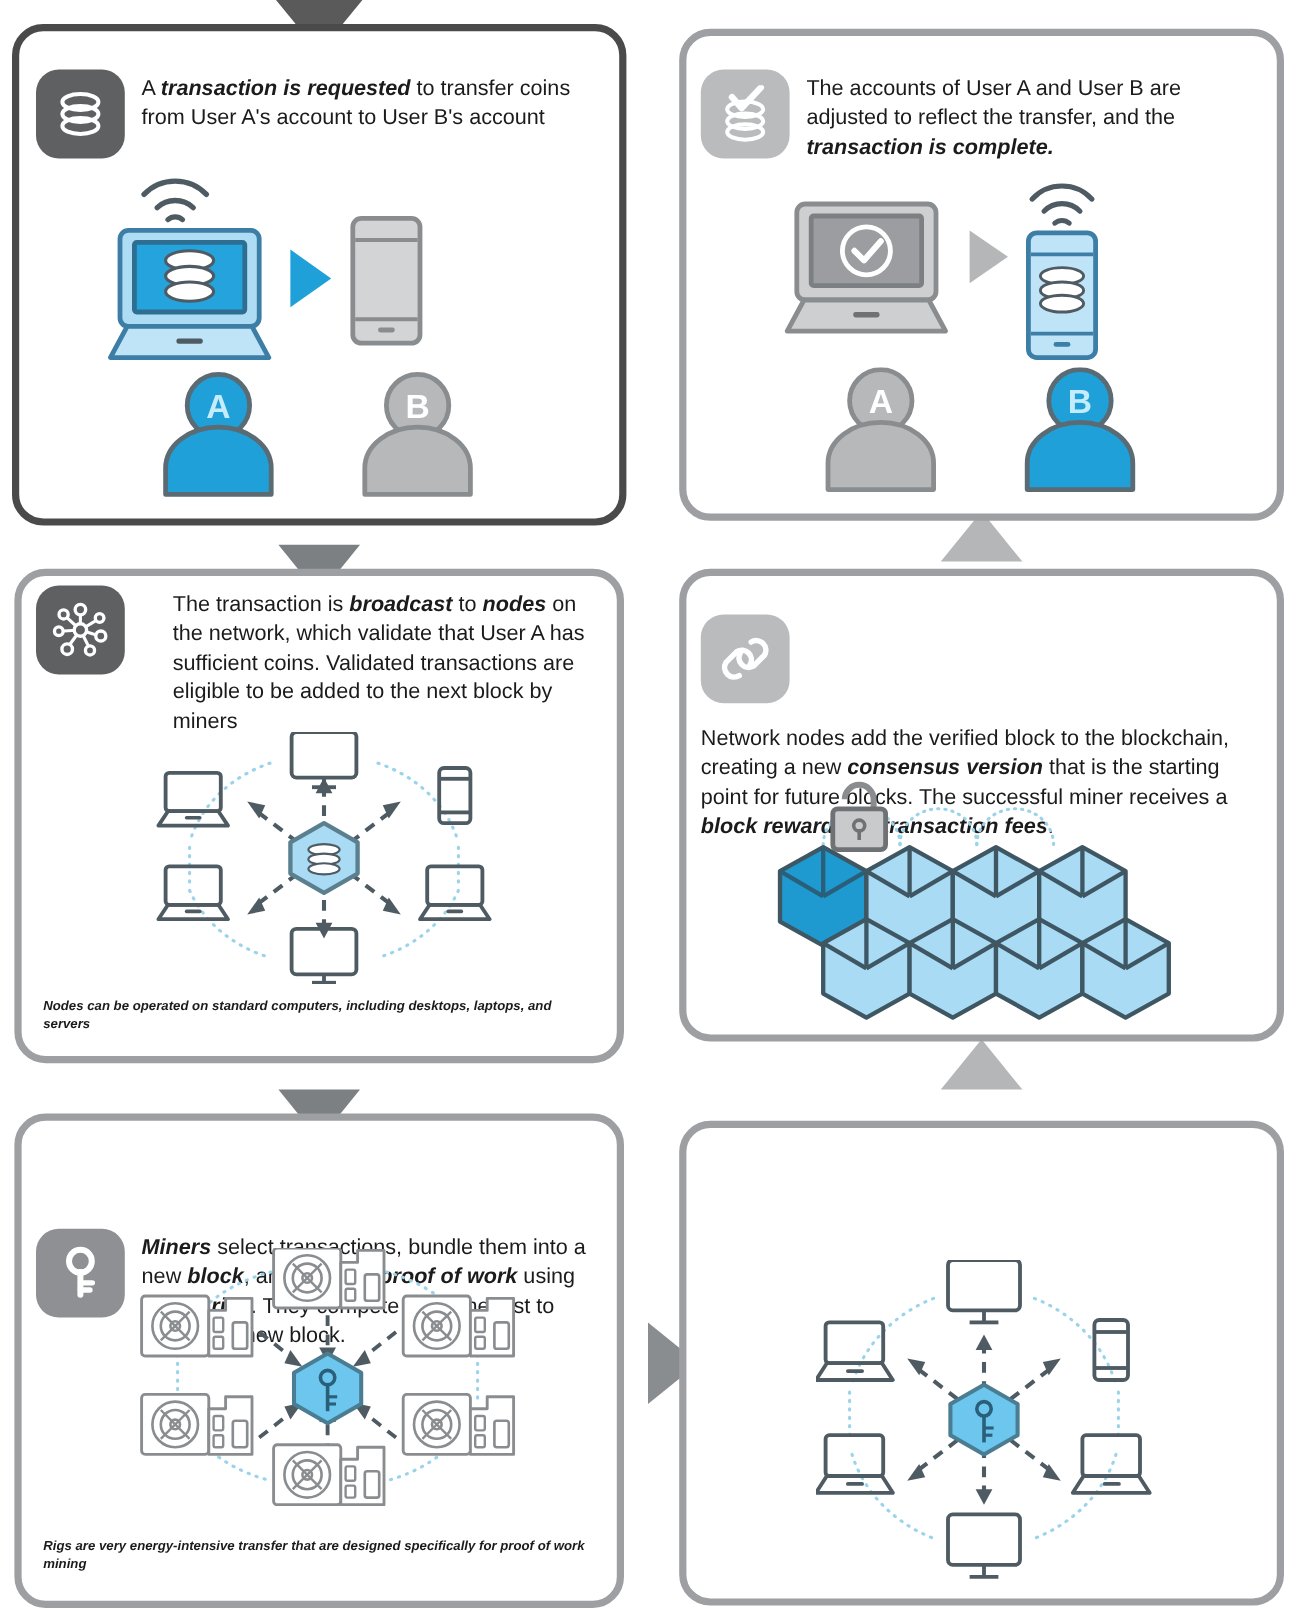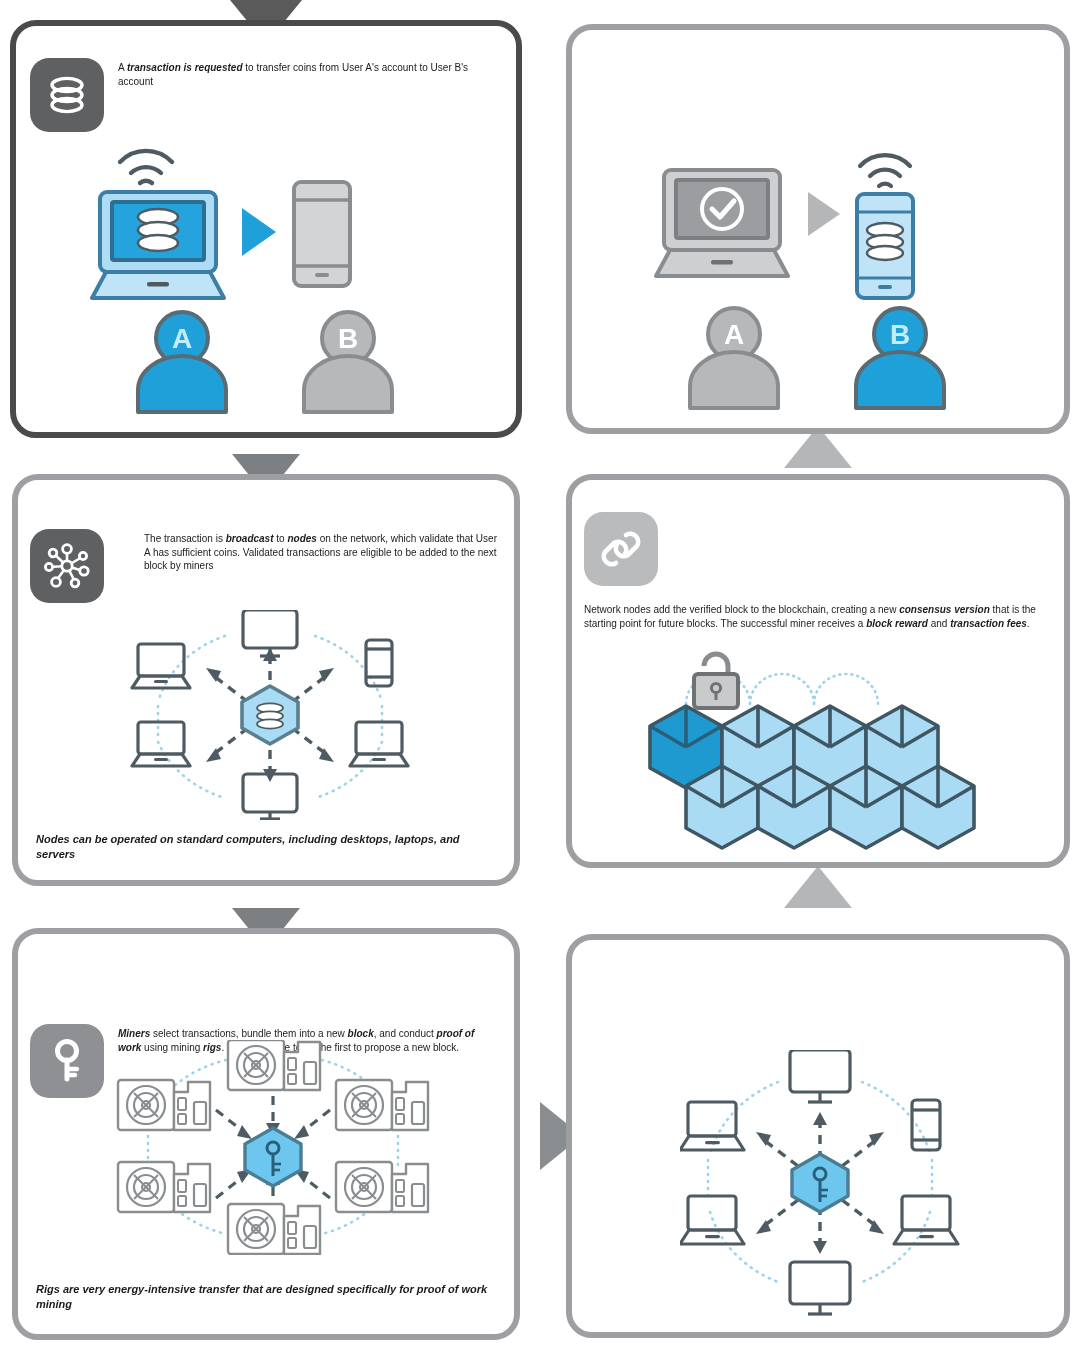--- a/index.html
+++ b/index.html
@@ -71,21 +71,21 @@
     width: 74px; height: 74px;
     border-radius: 19px;
     flex: 0 0 74px;
     display: flex; align-items: center; justify-content: center;
     background: #5f6062;
   }
   .badge.light { background: #b9bbbd; }
   .badge.mid   { background: #8e9093; }
 
   .head-text {
-    font-size: 10px;
+    font-size: 18px;
     line-height: 1.36;
     color: #1b1b1b;
     padding-top: 3px;
   }
   .head-text b { font-weight: bold; font-style: italic; }
 
   .caption {
     position: absolute;
     font-size: 11px;
     line-height: 1.38;
@@ -165,20 +165,31 @@
     </g>
     <g>
       <circle cx="220" cy="28" r="26" fill="#b6b8ba" stroke="#8a8d90" stroke-width="4"></circle>
       <text x="220" y="38" font-family="Liberation Sans, sans-serif" font-size="28" font-weight="bold" fill="#ffffff" text-anchor="middle">B</text>
       <path d="M176 102 L176 80 A44 34 0 0 1 264 80 L264 102 Z" fill="#b6b8ba" stroke="#8a8d90" stroke-width="4" stroke-linejoin="round"></path>
     </g>
   </svg>
 
   <div class="panel p2"></div>
 
+  <div class="head" style="left:584px;top:58px;width:460px;">
+    <div class="badge light">
+      <svg width="48" height="48" viewBox="0 0 48 48" aria-hidden="true">
+        <ellipse cx="24" cy="20" rx="15" ry="6.4" fill="none" stroke="#fff" stroke-width="3.4"></ellipse>
+        <ellipse cx="24" cy="30" rx="15" ry="6.4" fill="none" stroke="#fff" stroke-width="3.4"></ellipse>
+        <ellipse cx="24" cy="39" rx="15" ry="6.4" fill="none" stroke="#fff" stroke-width="3.4"></ellipse>
+        <path d="M13 10 L21 19 L37 2" fill="none" stroke="#fff" stroke-width="5.4" stroke-linecap="round" stroke-linejoin="round"></path>
+      </svg>
+    </div>
+    <div class="head-text">The accounts of User A and User B are adjusted to reflect the transfer, and the <b>transaction is complete.</b></div>
+  </div>
 
   <svg class="art" style="left:650px;top:140px;" width="320" height="170" viewBox="0 0 320 170">
 
     <rect x="14" y="30" width="116" height="80" rx="7" fill="#cdcfd1" stroke="#8a8d90" stroke-width="4"></rect>
     <rect x="26" y="40" width="92" height="58" rx="2" fill="#9b9da0" stroke="#7d8083" stroke-width="4"></rect>
     <circle cx="72" cy="69" r="20" fill="none" stroke="#ffffff" stroke-width="4"></circle>
     <path d="M62 69 L70 77 L84 61" fill="none" stroke="#ffffff" stroke-width="5" stroke-linecap="round" stroke-linejoin="round"></path>
     <path d="M6 136 L20 110 L124 110 L138 136 Z" fill="#cdcfd1" stroke="#8a8d90" stroke-width="4" stroke-linejoin="round"></path>
     <rect x="61" y="120" width="22" height="4.5" rx="2" fill="#6f7275"></rect>
 
@@ -209,21 +220,21 @@
     </g>
     <g>
       <circle cx="220" cy="28" r="26" fill="#1fa0d8" stroke="#5a6b73" stroke-width="4"></circle>
       <text x="220" y="38" font-family="Liberation Sans, sans-serif" font-size="28" font-weight="bold" fill="#c5ecfb" text-anchor="middle">B</text>
       <path d="M176 102 L176 80 A44 34 0 0 1 264 80 L264 102 Z" fill="#1fa0d8" stroke="#5a6b73" stroke-width="4" stroke-linejoin="round"></path>
     </g>
   </svg>
 
   <div class="panel p3"></div>
 
-  <div class="head" style="left:30px;top:529px;width:468px;gap:40px;">
+  <div class="head" style="left:30px;top:488px;width:468px;gap:40px;">
     <div class="badge">
       <svg width="50" height="50" viewBox="0 0 50 50" aria-hidden="true">
         <g stroke="#ffffff" stroke-width="2.6" fill="none">
           <line x1="25" y1="25" x2="25" y2="9"></line>
             <line x1="25" y1="25" x2="40" y2="16"></line>
           <line x1="25" y1="25" x2="41" y2="30"></line>
             <line x1="25" y1="25" x2="33" y2="41"></line>
           <line x1="25" y1="25" x2="14" y2="40"></line>
             <line x1="25" y1="25" x2="8" y2="26"></line>
           <line x1="25" y1="25" x2="12" y2="13"></line>

